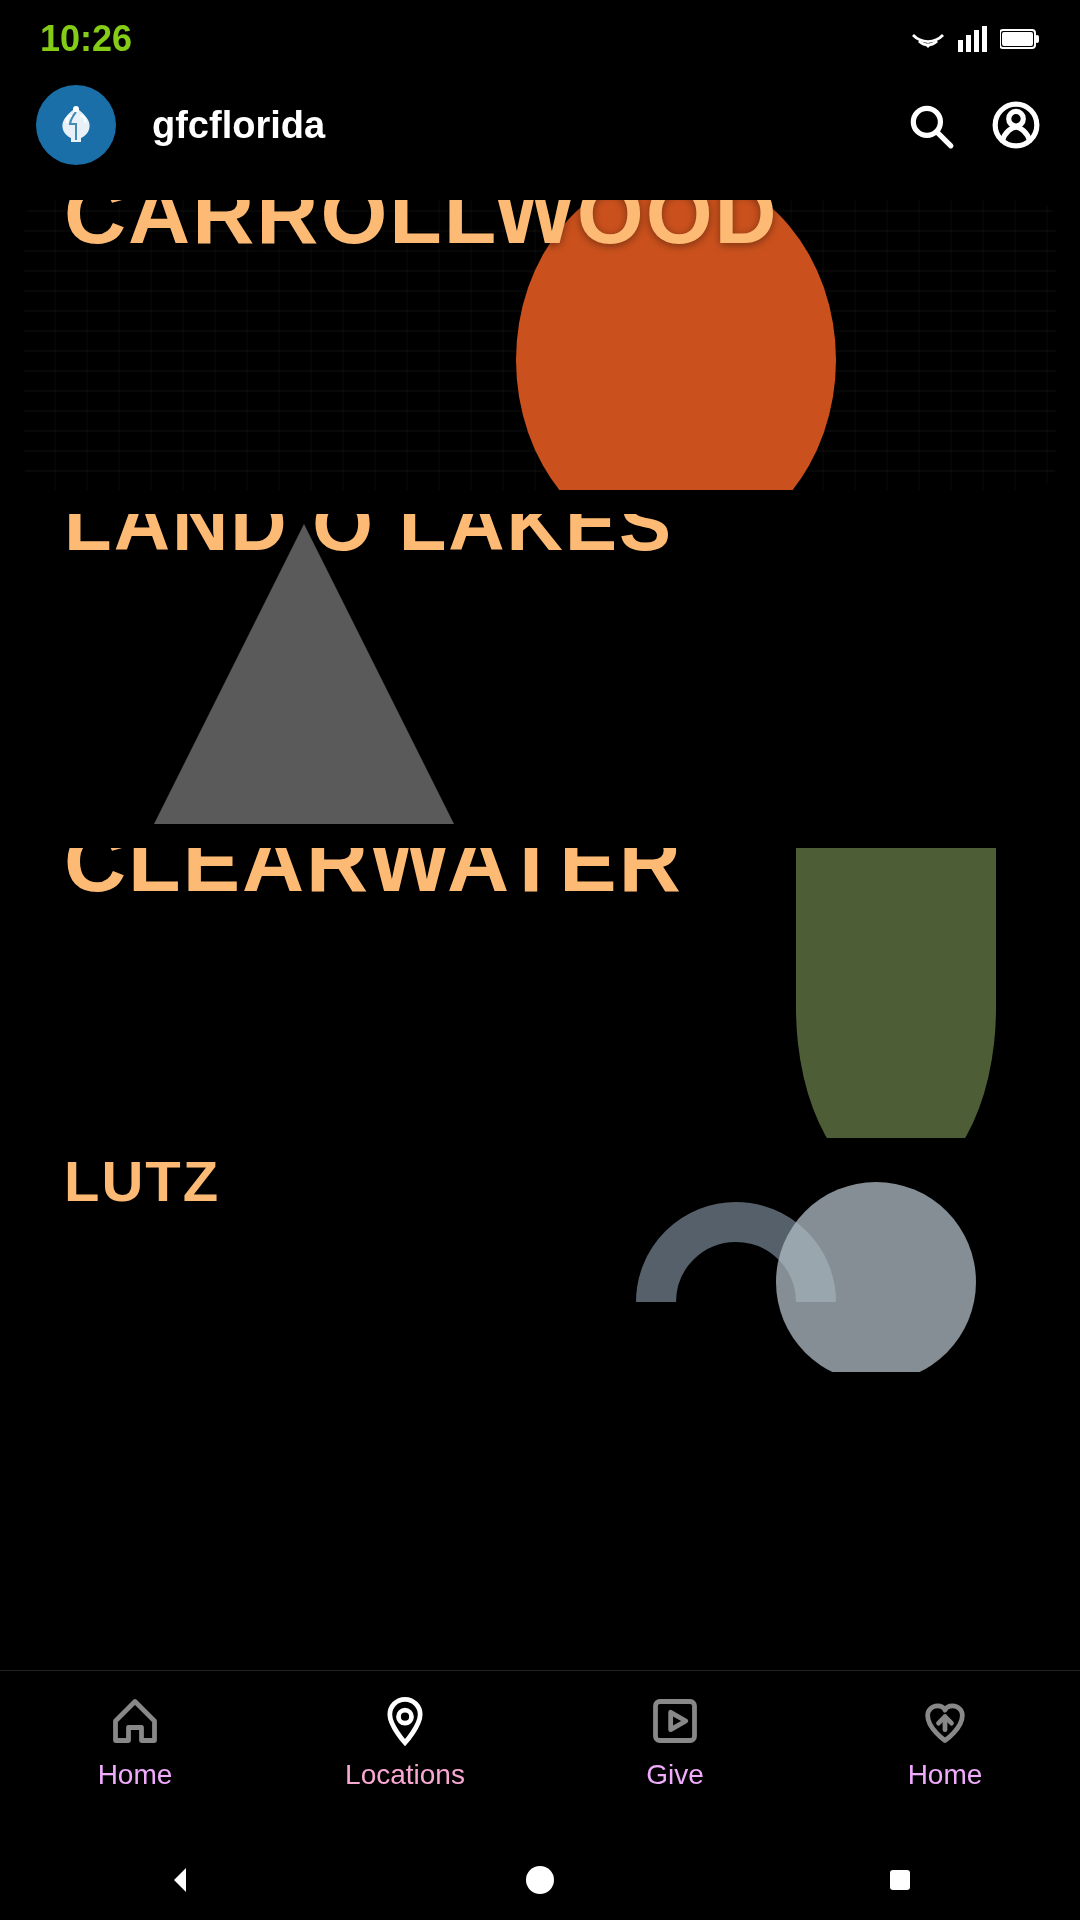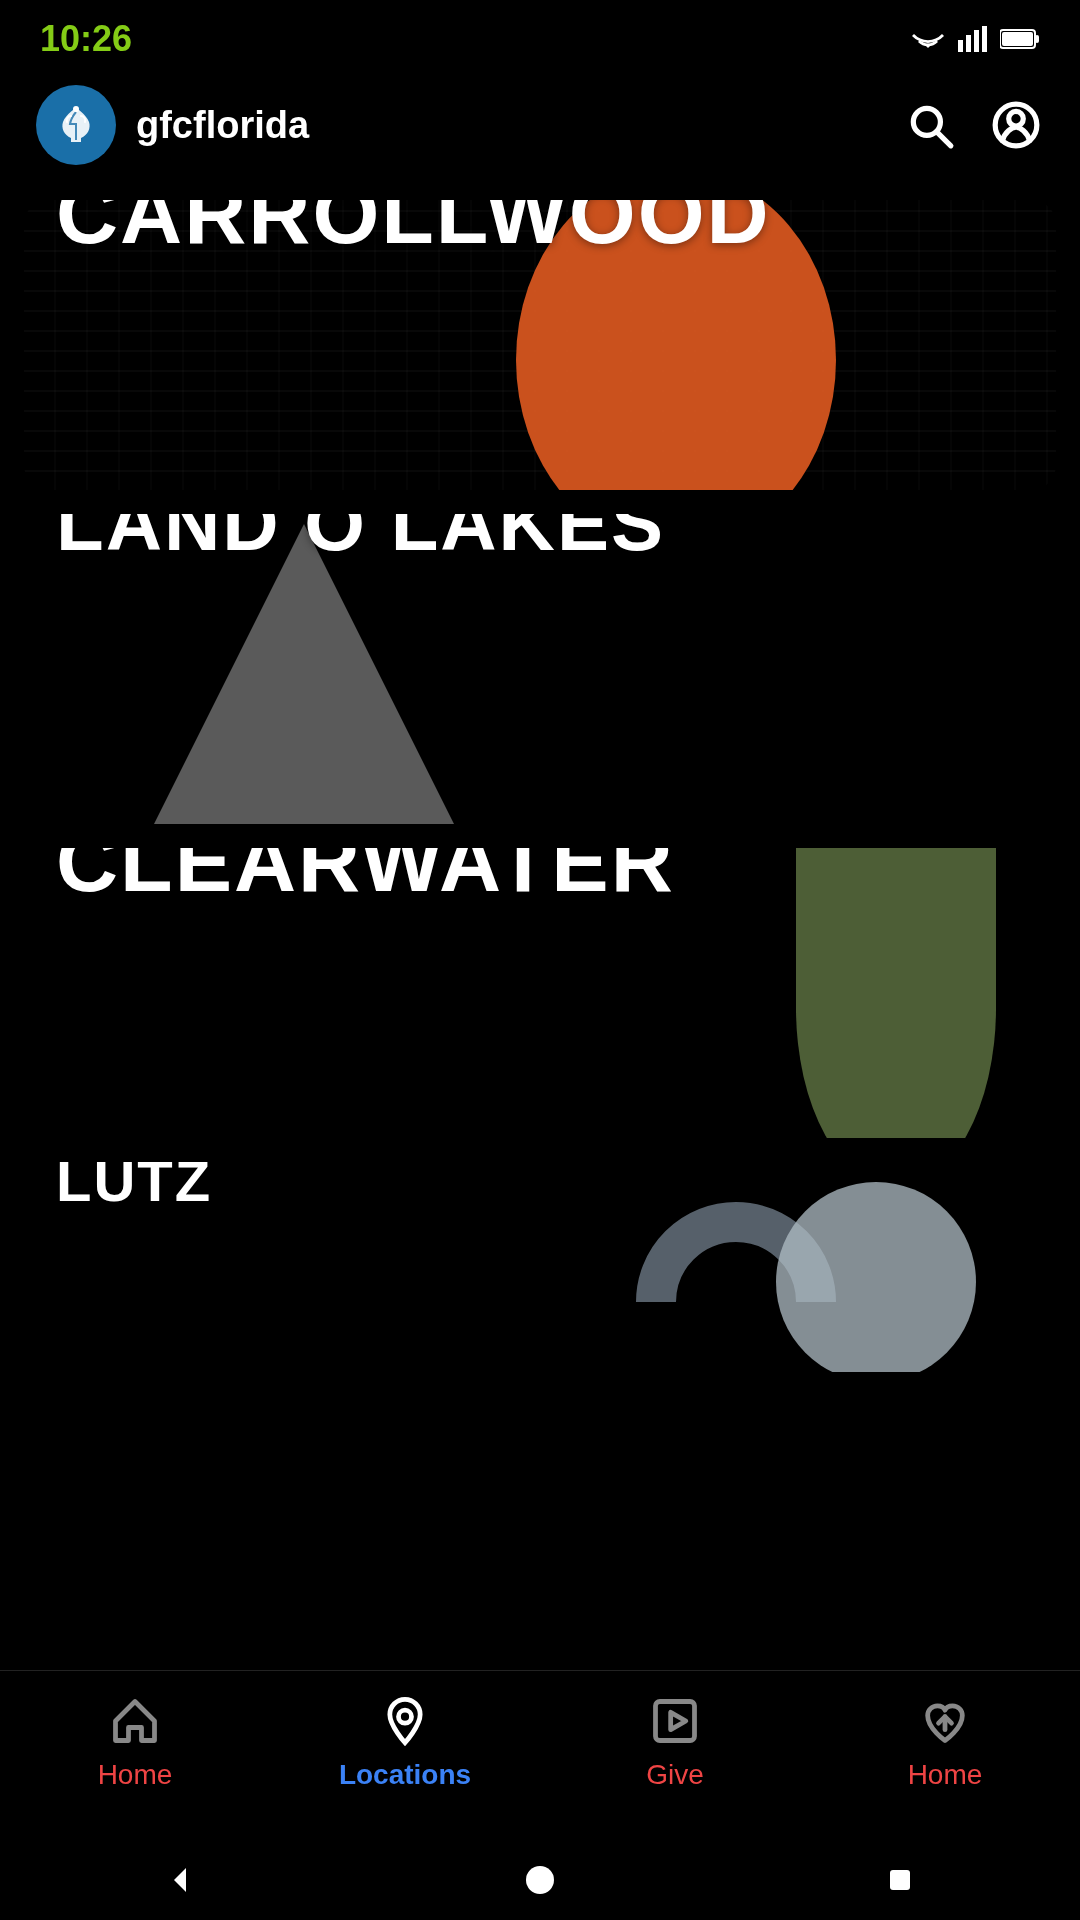--- a/index.html
+++ b/index.html
@@ -41,21 +41,21 @@
     .header {
       display: flex;
       align-items: center;
       justify-content: space-between;
       padding: 20px 36px;
       height: 110px;
     }
     .header-left {
       display: flex;
       align-items: center;
-      gap: 20px;
+      gap: 36px;
     }
     .logo-circle {
       width: 80px;
       height: 80px;
       background: #1a6fa8;
       border-radius: 50%;
       display: flex;
       align-items: center;
       justify-content: center;
     }
@@ -108,24 +108,24 @@
       flex-shrink: 0;
     }
     .card-bg {
       position: absolute;
       inset: 0;
       border-radius: 24px;
     }
     .card-label {
       position: absolute;
       bottom: 30px;
-      left: 32px;
+      left: 40px;
       font-size: 86px;
       font-weight: 900;
-      color: #ffffff;
+      color: #fdba74;
       text-transform: uppercase;
       letter-spacing: 2px;
       line-height: 1;
       text-shadow: 0 2px 8px rgba(0,0,0,0.4);
       text-align: right;
     }
 
     
     .card-carrollwood {
       height: 290px;
@@ -249,25 +249,24 @@
       height: 52px;
       fill: none;
       stroke: #888;
       stroke-width: 2.2;
     }
     .nav-item.active .nav-icon svg {
       stroke: #fff;
     }
     .nav-label {
       font-size: 28px;
-      color: #ef4444;
+      color: #f0abfc;
     }
     .nav-item.active .nav-label {
-      color: #3b82f6;
-      font-weight: bold;
+      color: #f9a8d4;
     }
 
     
     .system-nav {
       position: absolute;
       bottom: 0;
       left: 0;
       right: 0;
       height: 80px;
       background: #000;

